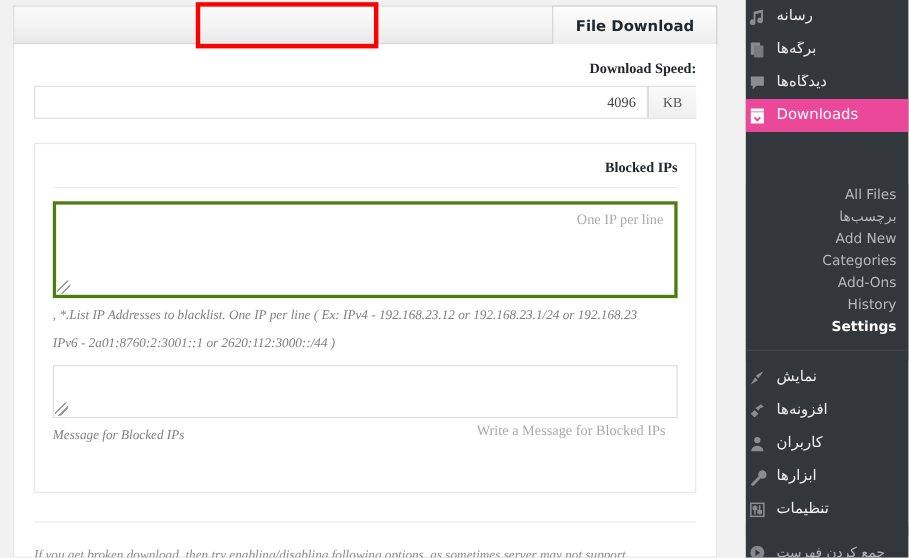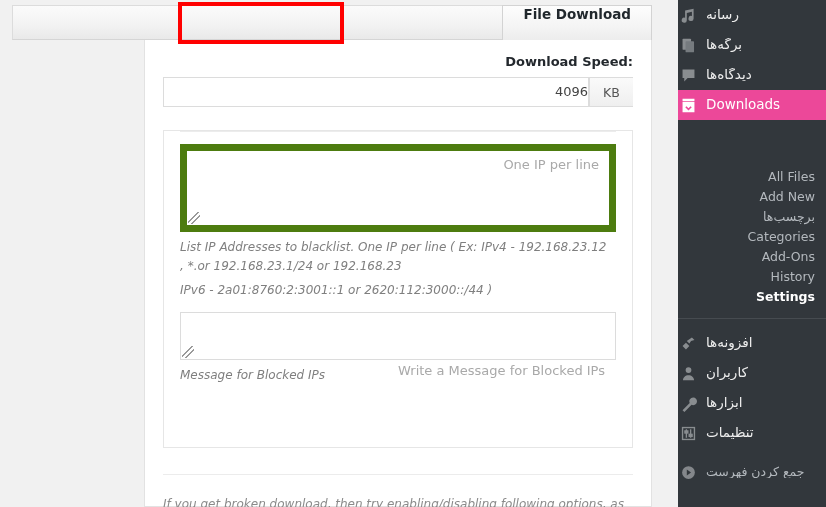--- a/index.html
+++ b/index.html
@@ -120,37 +120,38 @@
     width: 640px; height: 35px;
     background: linear-gradient(to bottom, #fbfbfb 0%, #f3f3f3 55%, #e9e9e9 100%);
     border: 1px solid #dcdcdc;
     border-bottom: 1px solid #d5d5d5;
   }
   .tab {
     position: absolute;
     top: -1px; right: -1px;
     height: 37px;
     padding: 0 20px;
-    display: flex; align-items: flex-start;
+    display: flex; align-items: center;
     background: linear-gradient(to bottom, #fdfdfd 0%, #f4f4f4 60%, #ececec 100%);
     border: 1px solid #d3d3d3;
     font-size: 13.5px;
     font-weight: bold;
     color: #21282d;
     white-space: nowrap;
   }
 
   
   .card {
     position: absolute;
     right: 24px;
-    width: 508px;
+    width: 640px;
     background: #fff;
     border: 1px solid #e2e2e2;
     border-top: none;
+    font-family: Liberation Serif, serif;
   }
   #card-main {
     top: 40px;
     height: 467px;
   }
 
   .field-label {
     text-align: right;
     font-size: 13px;
     font-weight: bold;
@@ -164,21 +165,21 @@
     flex-direction: row;
     margin: 0 18px 0 18px;
     height: 30px;
   }
   .ig-field {
     flex: 1 1 auto;
     height: 30px;
     border: 1px solid #dcdcdc;
     background: #fff;
     text-align: right;
-    padding: 0 0;
+    padding: 0 10px;
     font-size: 13px;
     color: #444;
     line-height: 28px;
     direction: rtl;
   }
   .ig-addon {
     flex: 0 0 auto;
     min-width: 44px;
     height: 30px;
     border: 1px solid #dcdcdc;
@@ -209,21 +210,21 @@
   .panel-rule {
     height: 1px;
     background: #ececec;
     margin: 0 16px;
   }
   .ta-wrap { padding: 12px 16px 0 16px; position: relative; }
   .ta {
     position: relative;
     width: 100%;
     height: 88px;
-    border: 7px solid #4d7c0f;
+    border: 3px solid #4d7c0f;
     background: #fff;
   }
   .ta .ph {
     position: absolute;
     top: 6px; right: 10px;
     font-size: 13px;
     color: #a9a9a9;
     white-space: nowrap;
   }
   .ta .grip {
@@ -313,20 +314,21 @@
     <div class="card" id="card-main">
 
       <div class="field-label">:Download Speed</div>
 
       <div class="input-group">
         <div class="ig-addon">KB</div>
         <div class="ig-field">4096</div>
       </div>
 
       <div class="inner-panel">
+        <div class="panel-title">Blocked IPs</div>
         <div class="panel-rule"></div>
 
         <div class="ta-wrap">
           <div class="ta">
             <span class="ph">One IP per line</span>
             <span class="grip"></span>
           </div>
         </div>
 
         <div class="helper">List IP Addresses to blacklist. One IP per line ( Ex: IPv4 - 192.168.23.12 or 192.168.23.1/24 or 192.168.23.* ,</div>
@@ -387,32 +389,40 @@
       <span class="mlabel">Downloads</span>
       <span class="micon">
         <svg width="17" height="17" viewBox="0 0 20 20" fill="#ffffff">
           <path d="M3 2h14v3H3V2zm0 4h14v12H3V6zm7 2v5.2L7.6 10.8 6.2 12.2 10 16l3.8-3.8-1.4-1.4L10 13.2V8h-0z"></path>
         </svg>
       </span>
     </div>
 
     <div class="submenu">
       <div class="submenu-item">All Files</div>
+      <div class="submenu-item">برچسب‌ها</div>
       <div class="submenu-item">Add New</div>
-      <div class="submenu-item">برچسب‌ها</div>
       <div class="submenu-item">Categories</div>
       <div class="submenu-item">Add-Ons</div>
       <div class="submenu-item">History</div>
       <div class="submenu-item current">Settings</div>
     </div>
 
     <div class="menu-sep"></div>
     <div class="menu-sep-line"></div>
     <div class="menu-sep"></div>
 
+    <div class="menu-top">
+      <span class="mlabel">نمایش</span>
+      <span class="micon">
+        <svg width="17" height="17" viewBox="0 0 20 20" fill="#a7aaad">
+          <path d="M17 3c-1 0-6 2.5-8.5 5L11 10.5C13.5 8 16 3 17 3zM7.5 9.5L3 17l7.5-4.5-3-3z"></path>
+        </svg>
+      </span>
+    </div>
 
     <div class="menu-top">
       <span class="mlabel">افزونه‌ها</span>
       <span class="micon">
         <svg width="17" height="17" viewBox="0 0 20 20" fill="#a7aaad">
           <path d="M14 3l3 3-4 1-2 3-3-3 3-2 3-2zM7 9l4 4-4 4-4-4 4-4z"></path>
         </svg>
       </span>
     </div>
 

